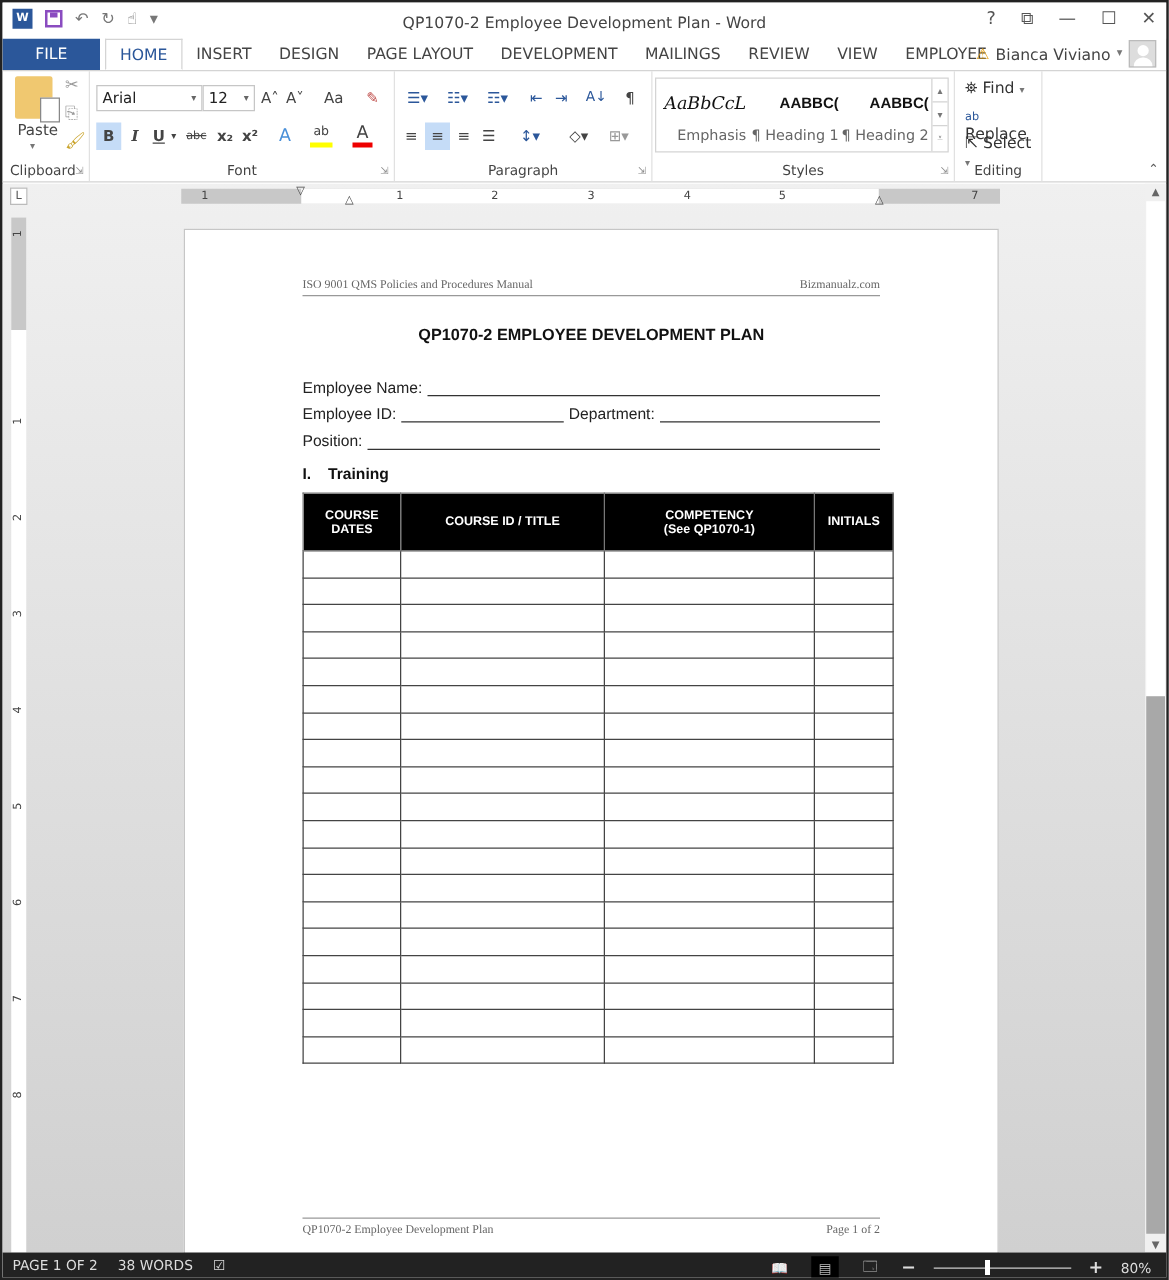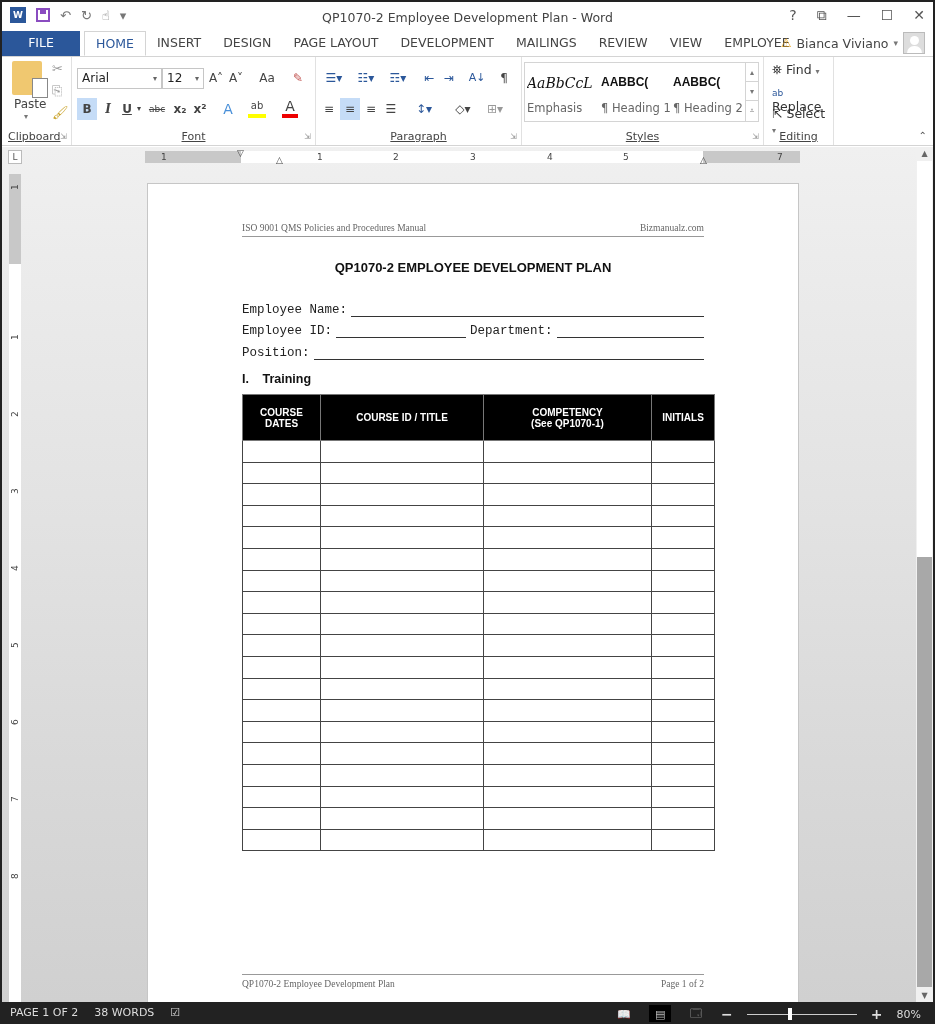--- a/index.html
+++ b/index.html
@@ -15,50 +15,50 @@
 .tab{padding:0 11px;height:25px;line-height:24px;}
 .tab.file{background:#2b579a;color:#fff;width:78px;text-align:center;padding:0;}
 .tab.active{border:1px solid #d4d4d4;border-bottom:1px solid #fff;background:#fff;color:#2b579a;margin-left:4px;}
 .user{position:absolute;right:8px;top:30px;font-size:12.5px;color:#444;display:flex;align-items:center;gap:5px;}
 .warn{color:#e8a317;font-size:12px;}
 .avatar{width:22px;height:22px;background:#ddd;border:1px solid #bbb;position:relative;overflow:hidden;}
 .avatar:before{content:"";position:absolute;left:6px;top:3px;width:9px;height:9px;border-radius:50%;background:#fff;}
 .avatar:after{content:"";position:absolute;left:3px;top:13px;width:15px;height:12px;border-radius:7px 7px 0 0;background:#fff;}
 .ribbon{position:absolute;left:0;top:54px;width:931px;height:90px;background:#fff;border-top:1px solid #d4d4d4;border-bottom:1px solid #d4d4d4;}
 .group{position:absolute;top:0;height:88px;border-right:1px solid #e1e1e1;}
-.glabel{position:absolute;bottom:2px;left:0;right:0;text-align:center;font-size:11px;color:#444;text-decoration:underline;}
+.glabel{position:absolute;bottom:2px;left:0;right:0;text-align:center;font-size:11px;color:#444;}
 .launcher{position:absolute;right:4px;bottom:4px;font-size:8px;color:#888;}
 .paste{position:absolute;left:10px;top:4px;width:30px;height:34px;background:#f0c870;border-radius:2px;}
 .paste:after{content:"";position:absolute;right:-6px;bottom:-3px;width:14px;height:18px;background:#fff;border:1px solid #888;}
 .paste-lbl{position:absolute;left:12px;top:40px;font-size:12px;color:#444;}
 .small-ico{position:absolute;font-size:13px;color:#999;}
 .fontbox{position:absolute;border:1px solid #c6c6c6;height:21px;font-size:12px;line-height:19px;padding-left:4px;color:#222;background:#fff;}
 .caret{position:absolute;right:4px;top:0;font-size:8px;color:#666;}
 .btn{position:absolute;font-size:12px;color:#444;height:22px;line-height:22px;text-align:center;}
 .btn.sel{background:#c5dcf7;}
 .stylebox{position:absolute;left:522px;top:5px;width:235px;height:60px;border:1px solid #d4d4d4;background:#fff;}
-.style-item{position:absolute;top:0;height:58px;width:70px;text-align:left;}
+.style-item{position:absolute;top:0;height:58px;width:70px;text-align:right;}
 .style-sample{position:absolute;top:12px;left:0;right:0;font-size:12px;color:#111;white-space:nowrap;overflow:hidden;}
 .style-name{position:absolute;top:38px;left:0;right:0;font-size:11.5px;color:#666;white-space:nowrap;}
 .style-scroll{position:absolute;right:0;top:0;width:13px;height:58px;border-left:1px solid #d4d4d4;font-size:8px;color:#777;text-align:center;}
 .edit-item{position:absolute;left:8px;font-size:12.5px;color:#333;}
 .collapse{position:absolute;right:6px;bottom:4px;font-size:10px;color:#555;}
 .workspace{position:absolute;left:0;top:145px;width:931px;height:855px;background:linear-gradient(#f0f0f0,#d0d0d0);}
 .ruler-h{position:absolute;left:143px;top:4px;width:655px;height:12px;background:#c8c8c8;font-size:9px;color:#444;}
 .ruler-h .white{position:absolute;left:96px;width:462px;top:0;height:12px;background:#fff;}
 .ruler-num{position:absolute;top:0;font-size:9px;line-height:12px;}
 .tabsel{position:absolute;left:6px;top:3px;width:14px;height:14px;background:#fff;border:1px solid #bbb;font-size:9px;text-align:center;line-height:12px;color:#555;}
 .ruler-v{position:absolute;left:7px;top:27px;width:12px;height:830px;background:#fff;}
 .ruler-v .gray{position:absolute;left:0;top:0;width:12px;height:90px;background:#c8c8c8;}
 .ruler-vnum{position:absolute;left:0;width:12px;text-align:center;font-size:9px;color:#444;transform:rotate(-90deg);}
 .page{position:absolute;left:145px;top:36px;width:652px;height:830px;background:#fff;border:1px solid #c6c6c6;}
 .hdr{position:absolute;left:94px;top:39px;width:462px;height:14px;border-bottom:1px solid #999;font-family:"Liberation Serif",serif;font-size:9.5px;color:#666;}
 .hdr .r{position:absolute;right:0;top:0;}
 .doc-title{position:absolute;left:0;right:0;top:76px;text-align:center;font-family:"Liberation Sans",sans-serif;font-weight:bold;font-size:13px;color:#111;}
-.field-row{position:absolute;left:94px;width:462px;font-family:Liberation Mono, monospace;font-size:12.5px;color:#222;display:flex;align-items:flex-end;}
+.field-row{position:absolute;left:94px;width:462px;font-family:Liberation Sans, sans-serif;font-size:12.5px;color:#222;display:flex;align-items:flex-end;}
 .line{border-bottom:1px solid #333;height:14px;margin-left:4px;}
 .section{position:absolute;left:94px;top:188px;font-family:"Liberation Sans",sans-serif;font-weight:bold;font-size:12.5px;color:#111;}
 table.train{position:absolute;left:94px;top:210px;width:473px;border-collapse:collapse;font-family:"Liberation Sans",sans-serif;}
 table.train th{background:#000;color:#fff;font-size:10px;font-weight:bold;height:46px;border:1px solid #777;line-height:11px;}
 table.train td{height:21.6px;border:1px solid #444;}
 .ftr{position:absolute;left:94px;top:790px;width:462px;border-top:1px solid #999;font-family:"Liberation Serif",serif;font-size:9.5px;color:#666;padding-top:4px;}
 .ftr .r{position:absolute;right:0;top:4px;}
 .vscroll{position:absolute;left:914px;top:0;width:17px;height:855px;background:#f0f0f0;}
 .vscroll .thumb{position:absolute;left:1px;top:14px;width:15px;height:396px;background:#fff;}
 .vscroll .track{position:absolute;left:1px;top:410px;width:15px;height:430px;background:#a8a8a8;}

